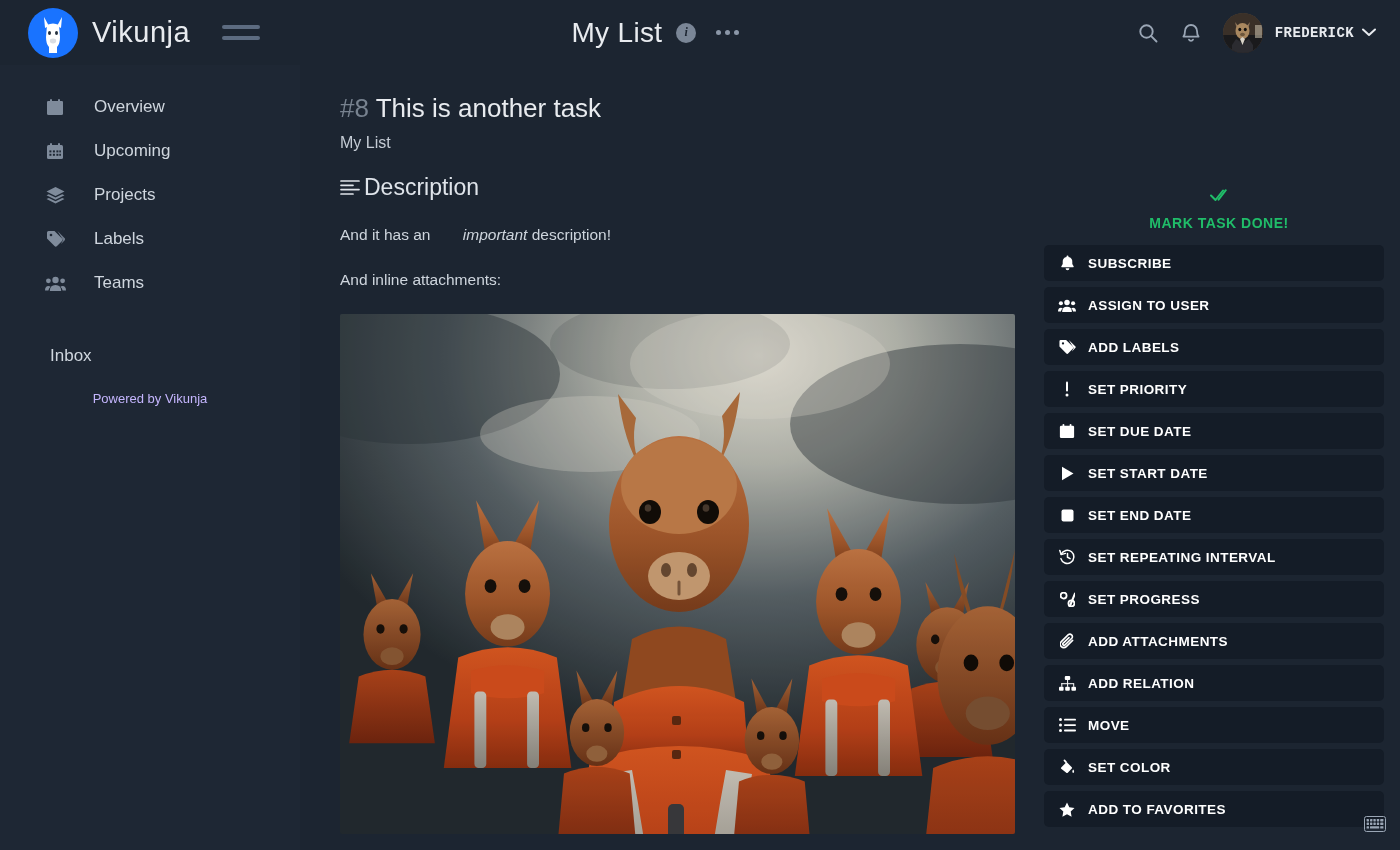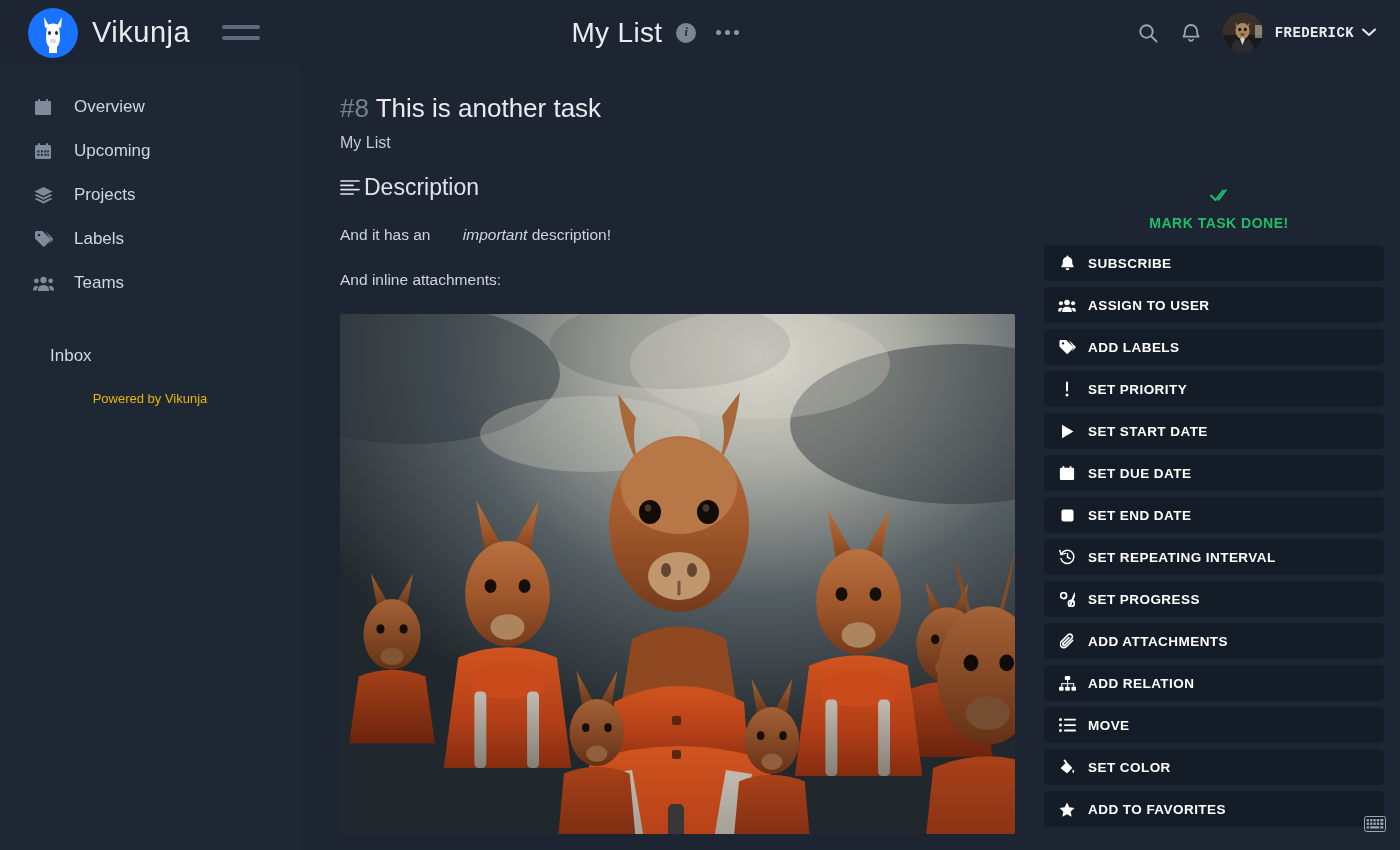--- a/index.html
+++ b/index.html
@@ -66,33 +66,33 @@
   .user-name { font-size: 14px; font-weight: 700; color: #e8ebef; letter-spacing: .4px; font-family: Liberation Mono, monospace; }
   .chev { color: #e8ebef; font-size: 11px; margin-left: -4px; }
 
   
   .sidebar {
     position: absolute; top: 65px; left: 0; width: 300px; height: 785px;
     background: #1e2734;
     padding-top: 20px;
   }
   .side-item {
-    display: flex; align-items: center; gap: 20px;
-    height: 44px; padding-left: 32px;
+    display: flex; align-items: center; gap: 28px;
+    height: 44px; padding-left: 44px;
     color: #cfd6de; font-size: 17px; cursor: pointer;
   }
   .side-item .sicon { width: 22px; display: flex; justify-content: center; color: #7f8b9b; }
   .side-gap { height: 34px; }
   .side-inbox {
     padding-left: 50px; color: #cfd6de; font-size: 17px;
     height: 34px; display: flex; align-items: center; cursor: pointer;
   }
   .powered {
     margin-top: 18px; text-align: center; width: 300px;
-    color: #eab308; font-size: 13px;
+    color: #c4b5fd; font-size: 13px;
   }
 
   
   .main {
     position: absolute; top: 65px; left: 300px;
     width: 1100px; height: 785px;
     background: #1c2531;
     overflow: hidden;
   }
   .task-head { padding: 28px 0 0 40px; }
@@ -527,36 +527,36 @@
           <svg width="6" height="16" viewBox="0 0 6 16" fill="currentColor">
             <rect x="2" y="0.5" width="2" height="10" rx="1"></rect>
               <circle cx="3" cy="14" r="1.5"></circle>
           </svg>
         </span>
         <span>SET PRIORITY</span>
       </div>
 
       <div class="act-btn">
         <span class="aicon">
-          <svg width="13" height="15" viewBox="0 0 13 15" fill="currentColor">
-            <path d="M1 0.8 L12.5 7.5 L1 14.2 Z"></path>
-          </svg>
-        </span>
-        <span>SET START DATE</span>
-      </div>
-
-      <div class="act-btn">
-        <span class="aicon">
           <svg width="16" height="16" viewBox="0 0 18 18" fill="currentColor">
             <rect x="1" y="3" width="16" height="14" rx="1.5"></rect>
             <rect x="4" y="1" width="2" height="4" rx="1"></rect>
               <rect x="12" y="1" width="2" height="4" rx="1"></rect>
           </svg>
         </span>
         <span>SET DUE DATE</span>
+      </div>
+
+      <div class="act-btn">
+        <span class="aicon">
+          <svg width="13" height="15" viewBox="0 0 13 15" fill="currentColor">
+            <path d="M1 0.8 L12.5 7.5 L1 14.2 Z"></path>
+          </svg>
+        </span>
+        <span>SET START DATE</span>
       </div>
 
       <div class="act-btn">
         <span class="aicon">
           <svg width="13" height="13" viewBox="0 0 13 13" fill="currentColor">
             <rect x="0.5" y="0.5" width="12" height="12" rx="2"></rect>
           </svg>
         </span>
         <span>SET END DATE</span>
       </div>

